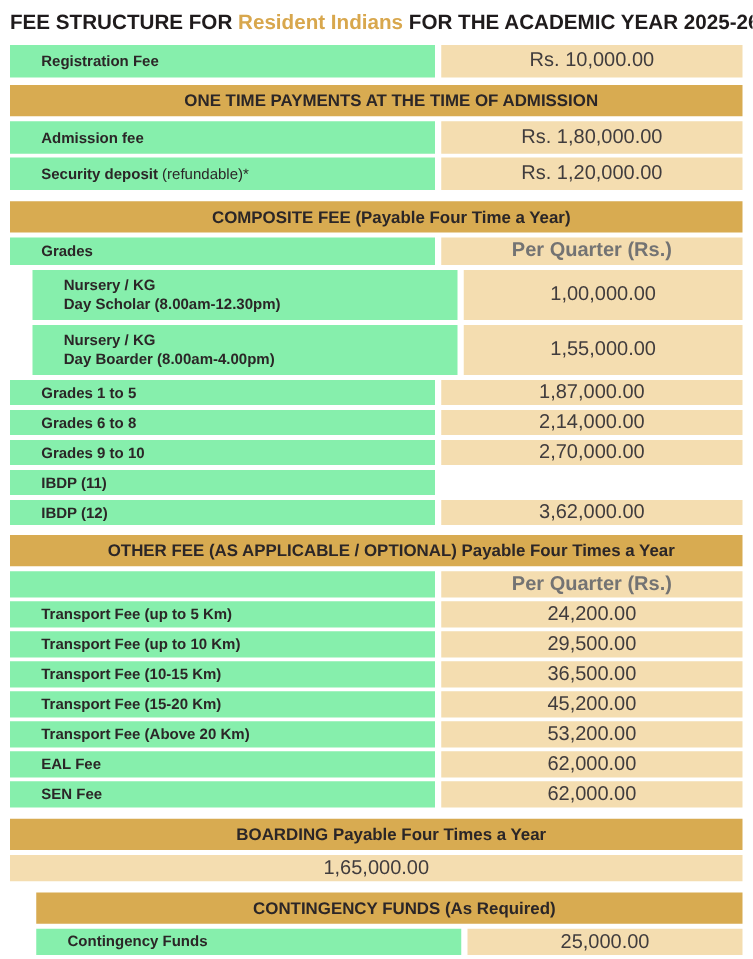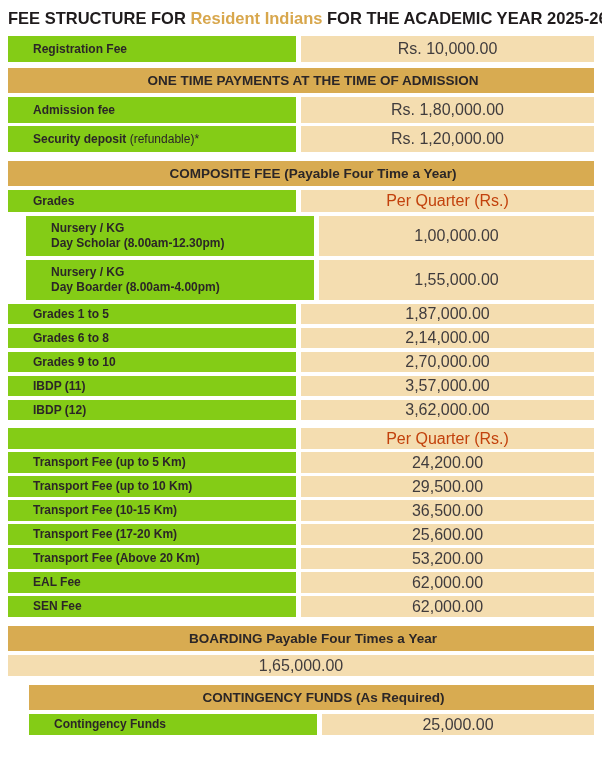--- a/index.html
+++ b/index.html
@@ -37,32 +37,32 @@
   .sec-2 .row { height:20px; }
   .sec-2 .row.colhdr { height:22px; }
   .sec-2 .row.tall { height:40px;padding-left:18px; }
 
   .sec-3 .row { height:21px; margin-top:3px; }
   .sec-3 .row.colhdr { height:21px; margin-top:4px; }
 
   .sec-4 .row, .sec-5 .row { height:21px; }
 
   .cell-l {
-    width:288px; box-sizing:border-box; background:#84cc16;
+    width:340px; box-sizing:border-box; background:#86efac;
     display:flex; flex-direction:column; justify-content:center;
     padding-left:25px; font-weight:bold; font-size:12px; line-height:15px;
     color:#2b2627;
   }
   .cell-l .note { font-weight:normal; }
   .cell-r {
     flex:1; background:#f4ddb0;
     display:flex; align-items:center; justify-content:center;
     font-size:16px; color:#403c3d; text-align:center;
   }
-  .row.colhdr .cell-r, .cell-r.hdr { font-weight:normal; color:#c2410c; }
+  .row.colhdr .cell-r, .cell-r.hdr { font-weight:bold; color:#737373; }
 </style>
 </head>
 <body>
 
 <div class="page">
   <div class="title">
     <span>FEE STRUCTURE FOR </span><span class="hl">Resident Indians</span><span> FOR THE ACADEMIC YEAR 2025-26</span>
   </div>
   <div id="sections-root">
       <div class="section sec-0">
@@ -125,30 +125,30 @@
         <div class="row">
           <div class="cell-l">
             <span>Grades 9 to 10</span>
           </div>
           <div class="cell-r">2,70,000.00</div>
         </div>
         <div class="row">
           <div class="cell-l">
             <span>IBDP (11)</span>
           </div>
-          <div class="cell-r">3,57,000.00</div>
         </div>
         <div class="row">
           <div class="cell-l">
             <span>IBDP (12)</span>
           </div>
           <div class="cell-r">3,62,000.00</div>
         </div>
       </div>
       <div class="section sec-3">
+        <div class="sec-header">OTHER FEE (AS APPLICABLE / OPTIONAL) Payable Four Times a Year</div>
         <div class="row colhdr">
           <div class="cell-l">
             <span></span>
           </div>
           <div class="cell-r hdr">Per Quarter (Rs.)</div>
         </div>
         <div class="row">
           <div class="cell-l">
             <span>Transport Fee (up to 5 Km)</span>
           </div>
@@ -161,23 +161,23 @@
           <div class="cell-r">29,500.00</div>
         </div>
         <div class="row">
           <div class="cell-l">
             <span>Transport Fee (10-15 Km)</span>
           </div>
           <div class="cell-r">36,500.00</div>
         </div>
         <div class="row">
           <div class="cell-l">
-            <span>Transport Fee (17-20 Km)</span>
-          </div>
-          <div class="cell-r">25,600.00</div>
+            <span>Transport Fee (15-20 Km)</span>
+          </div>
+          <div class="cell-r">45,200.00</div>
         </div>
         <div class="row">
           <div class="cell-l">
             <span>Transport Fee (Above 20 Km)</span>
           </div>
           <div class="cell-r">53,200.00</div>
         </div>
         <div class="row">
           <div class="cell-l">
             <span>EAL Fee</span>

